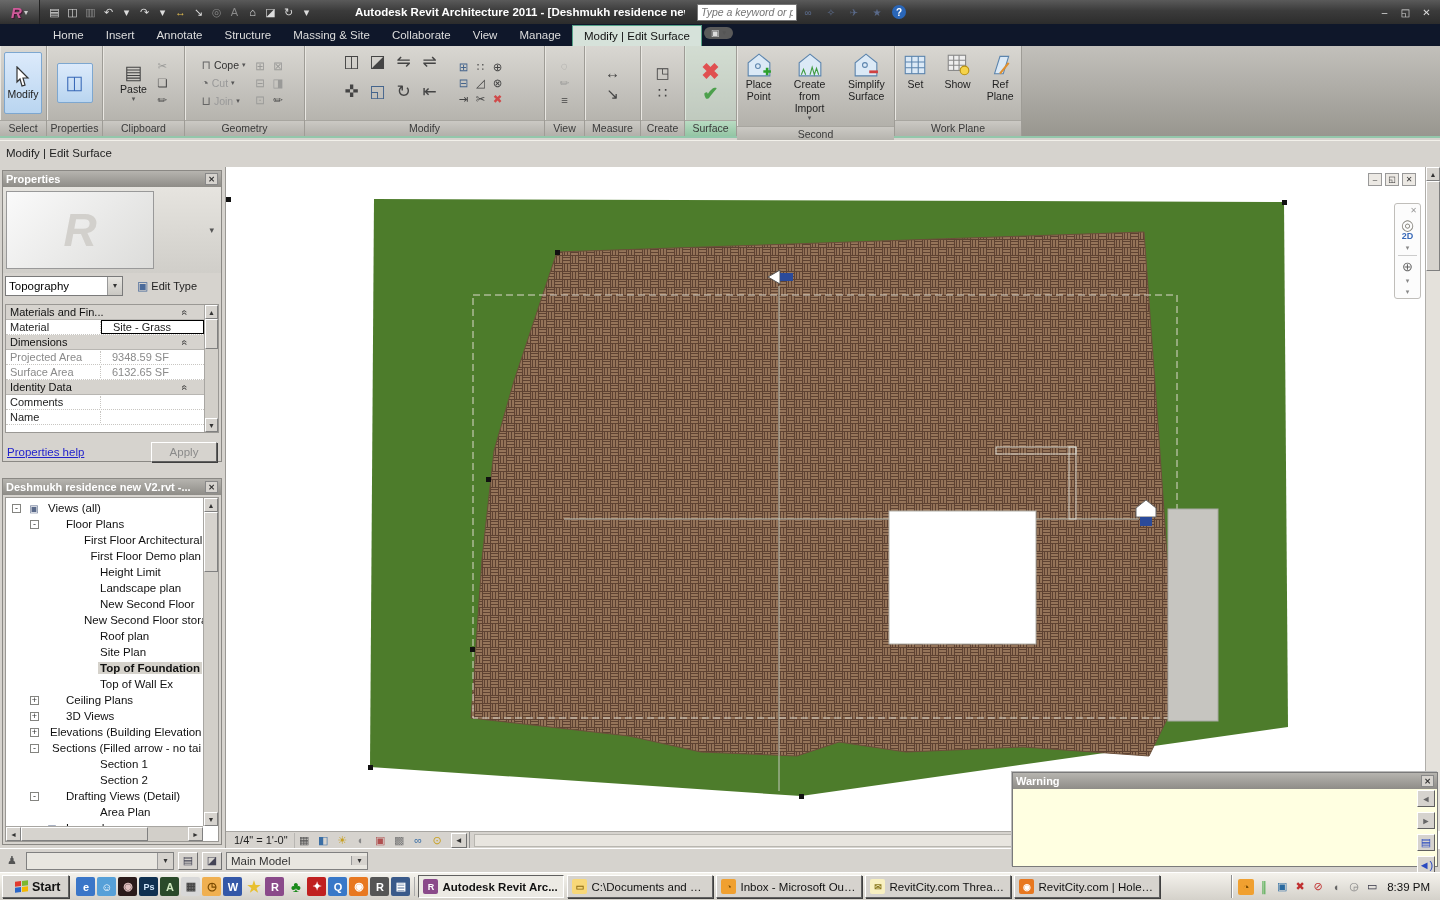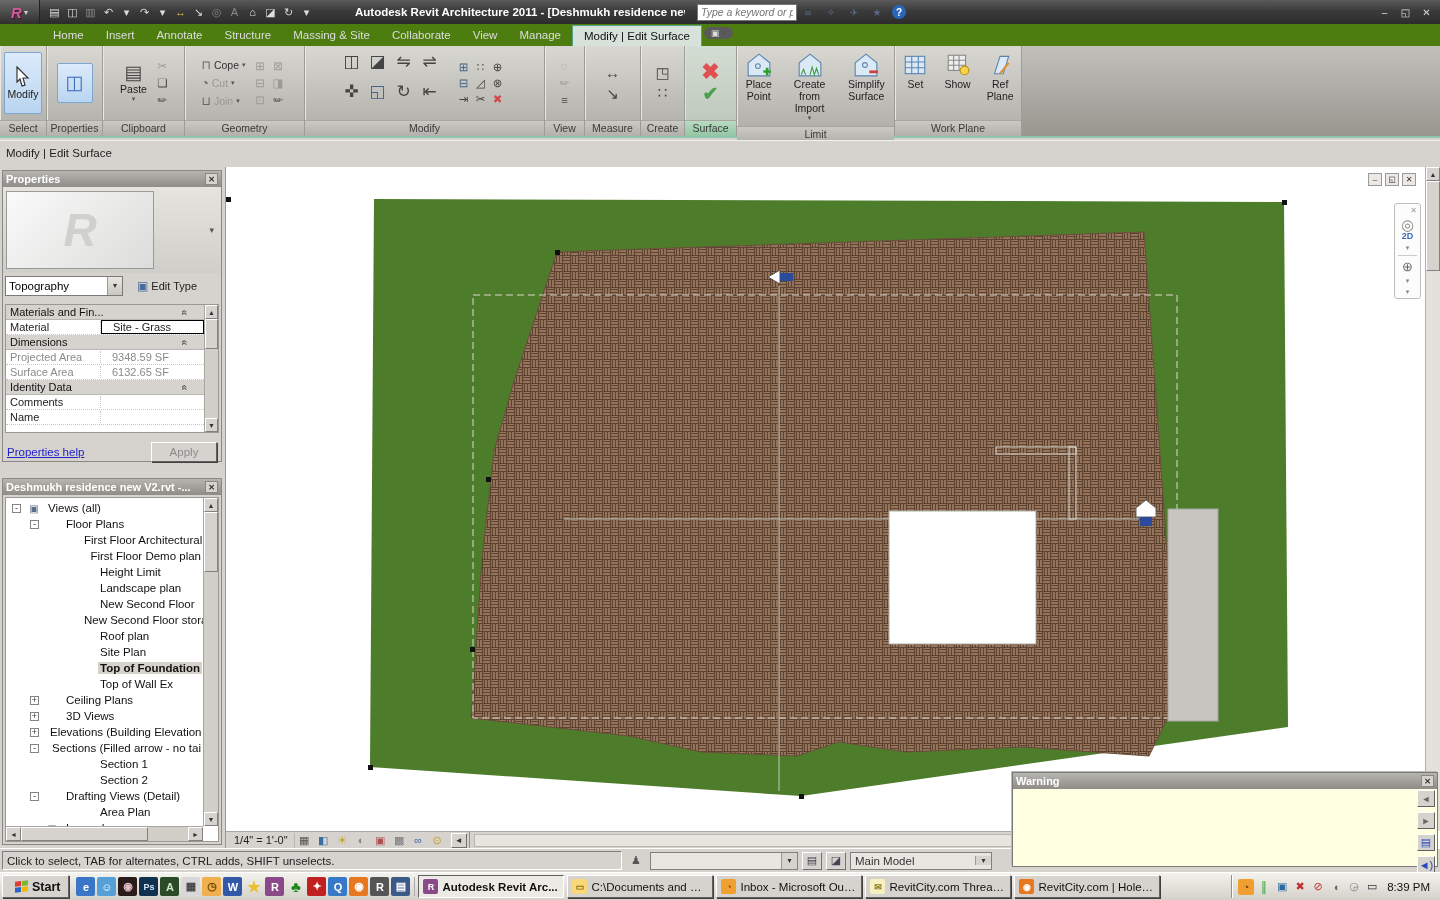--- a/index.html
+++ b/index.html
@@ -18,21 +18,21 @@
   .qicon[data-state~="accent"]{color:#e8c050;}
   .wtitle{font-weight:bold;font-size:11.5px;color:#fff;white-space:nowrap;overflow:hidden;max-width:330px;margin-left:40px;}
   .tsearch{display:flex;align-items:center;margin-left:12px;gap:3px;}
   .searchbox{width:100px;height:17px;border:1px solid #777;background:#fff;font-family:"Liberation Sans",sans-serif;font-style:italic;font-size:10.5px;color:#888;padding:0 3px;}
   .ticon{width:16px;height:16px;display:flex;align-items:center;justify-content:center;font-size:11px;color:#ddd;}
   .ticon.help{background:#2a66b8;border-radius:50%;width:14px;height:14px;font-weight:bold;font-size:10px;color:#fff;}
   .wbtns{display:flex;align-items:center;margin-left:auto;margin-right:6px;gap:6px;}
   .wbtn{width:15px;height:15px;display:flex;align-items:center;justify-content:center;color:#ddd;font-size:10px;}
 
   
-  .tabbar{position:absolute;left:0;top:24px;width:1440px;height:22px;background:#4d7c0f;display:flex;align-items:flex-end;padding-left:42px;}
+  .tabbar{position:absolute;left:0;top:24px;width:1440px;height:22px;background:#0f172a;display:flex;align-items:flex-end;padding-left:42px;}
   .tab{height:21px;line-height:21px;padding:0 11px;color:#ddd;font-size:11.5px;cursor:default;}
   .tab[data-state~="active"]{background:#d6e2da;color:#111;border:1px solid #55a288;border-bottom:none;}
   .tabpill{display:flex;align-items:center;gap:3px;margin-left:14px;margin-bottom:3px;background:#5a5a5a;border-radius:7px;padding:1px 7px;color:#ddd;font-size:9px;}
 
   
   .ribbon{position:absolute;left:0;top:46px;width:1440px;height:92px;background:linear-gradient(#d9d7d2,#aeaca6);border-bottom:2px solid #93c7ab;display:flex;}
   .panel{display:flex;flex-direction:column;border-right:1px solid #9e9c96;box-shadow:inset 1px 0 0 #e9e7e2;}
   .pbody{flex:1;display:flex;align-items:center;justify-content:center;gap:3px;padding:2px 4px;}
   .plabel{height:16px;line-height:15px;text-align:center;font-size:10.5px;color:#3a3a3a;background:linear-gradient(#cbc9c4,#b2b0aa);border-top:1px solid #a8a6a0;}
   .panel.ctx .plabel{background:linear-gradient(#b9dcc3,#94c5a4);}
@@ -384,21 +384,21 @@
         </div>
         <div class="bb">
           <svg width="26" height="26" viewBox="0 0 24 24">
               <path d="M12,2 L22,10 V22 H2 V10 Z" fill="#dbe9f6" stroke="#5b84ad"></path>
               <circle cx="11" cy="12" r="2.2" fill="none" stroke="#5b84ad"></circle>
               <rect x="15" y="17" width="8" height="2.6" fill="#d04040"></rect>
             </svg>
           <span>Simplify Surface</span>
         </div>
       </div>
-      <div class="plabel">Limit</div>
+      <div class="plabel">Second</div>
     </div>
 
     <div class="panel" style="width:127px">
       <div class="pbody" style="gap:8px;align-items:flex-start;padding-top:4px">
         <div class="bb">
           <svg width="26" height="26" viewBox="0 0 24 24">
               <rect x="3" y="4" width="18" height="16" fill="#dbe9f6" stroke="#5b84ad"></rect>
               <path d="M9,4 V20 M15,4 V20 M3,9.3 H21 M3,14.6 H21" stroke="#5b84ad"></path>
             </svg>
           <span>Set</span>
@@ -711,23 +711,20 @@
             <span class="vicon" style="color:#3a6ea5" title="temporary-hide-icon">∞</span>
             <span class="vicon" style="color:#c8a020" title="reveal-hidden-icon">⊙</span>
           </span>
         <span class="vcollapse">◄</span>
       </div>
       <div class="btrack"></div>
     </div>
   </div>
 
   <div class="statusbar">
-    <div class="sseg hintseg">
-        <span>Click to select, TAB for alternates, CTRL adds, SHIFT unselects.</span>
-      </div>
     <span class="wsicon">♟</span>
     <div class="wsdrop">
       <span class="dcaret">▾</span>
     </div>
     <span class="sbicon">▤</span>
     <span class="sbicon">◪</span>
     <div class="dodrop">
       <span>Main Model</span>
       <span class="dcaret" style="margin-left:auto;width:16px;background:#d6d3ce;border-left:1px solid #999;font-size:8px;display:flex;align-items:center;justify-content:center">▾</span>
     </div>

